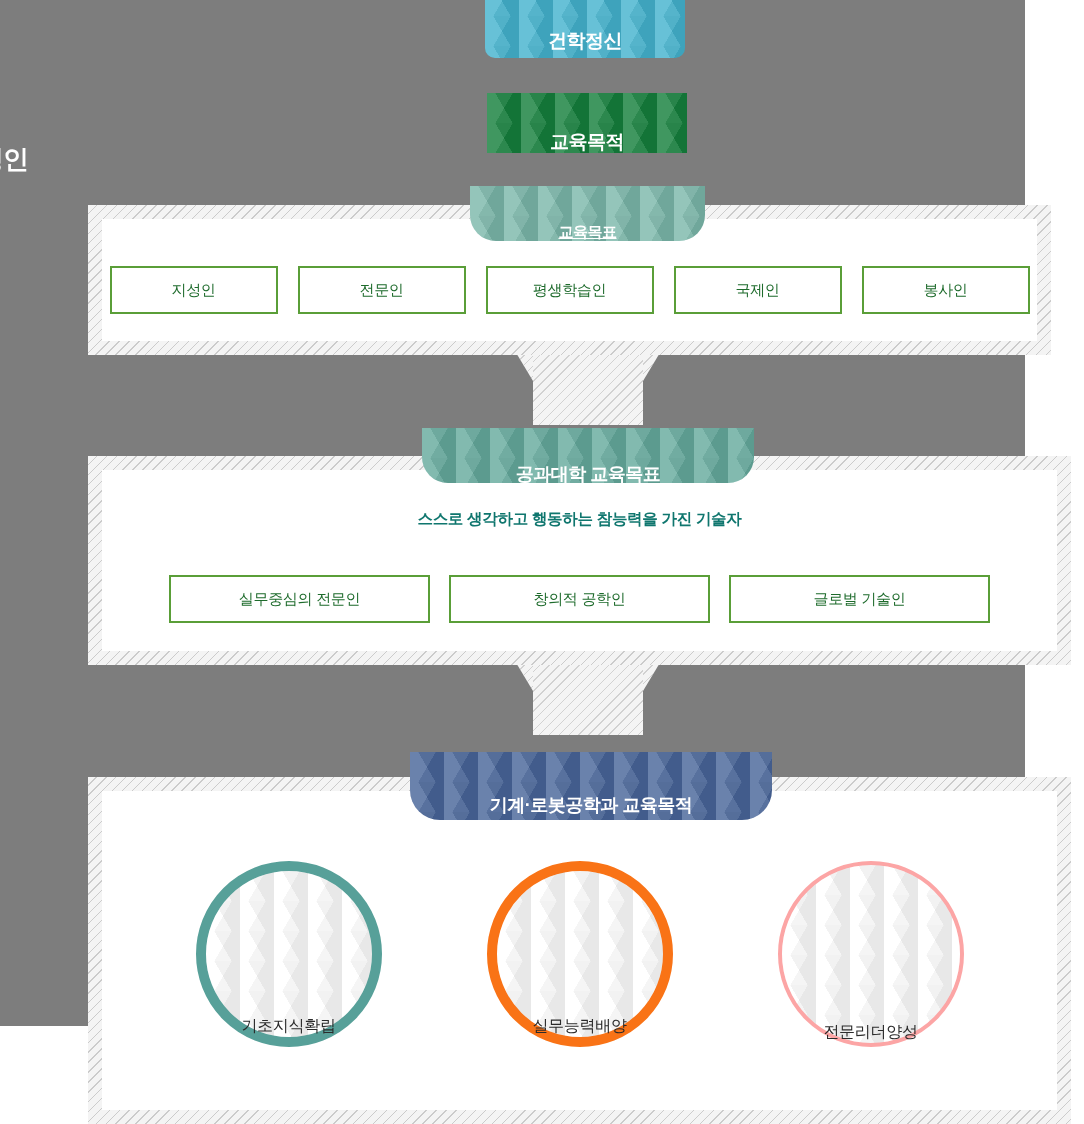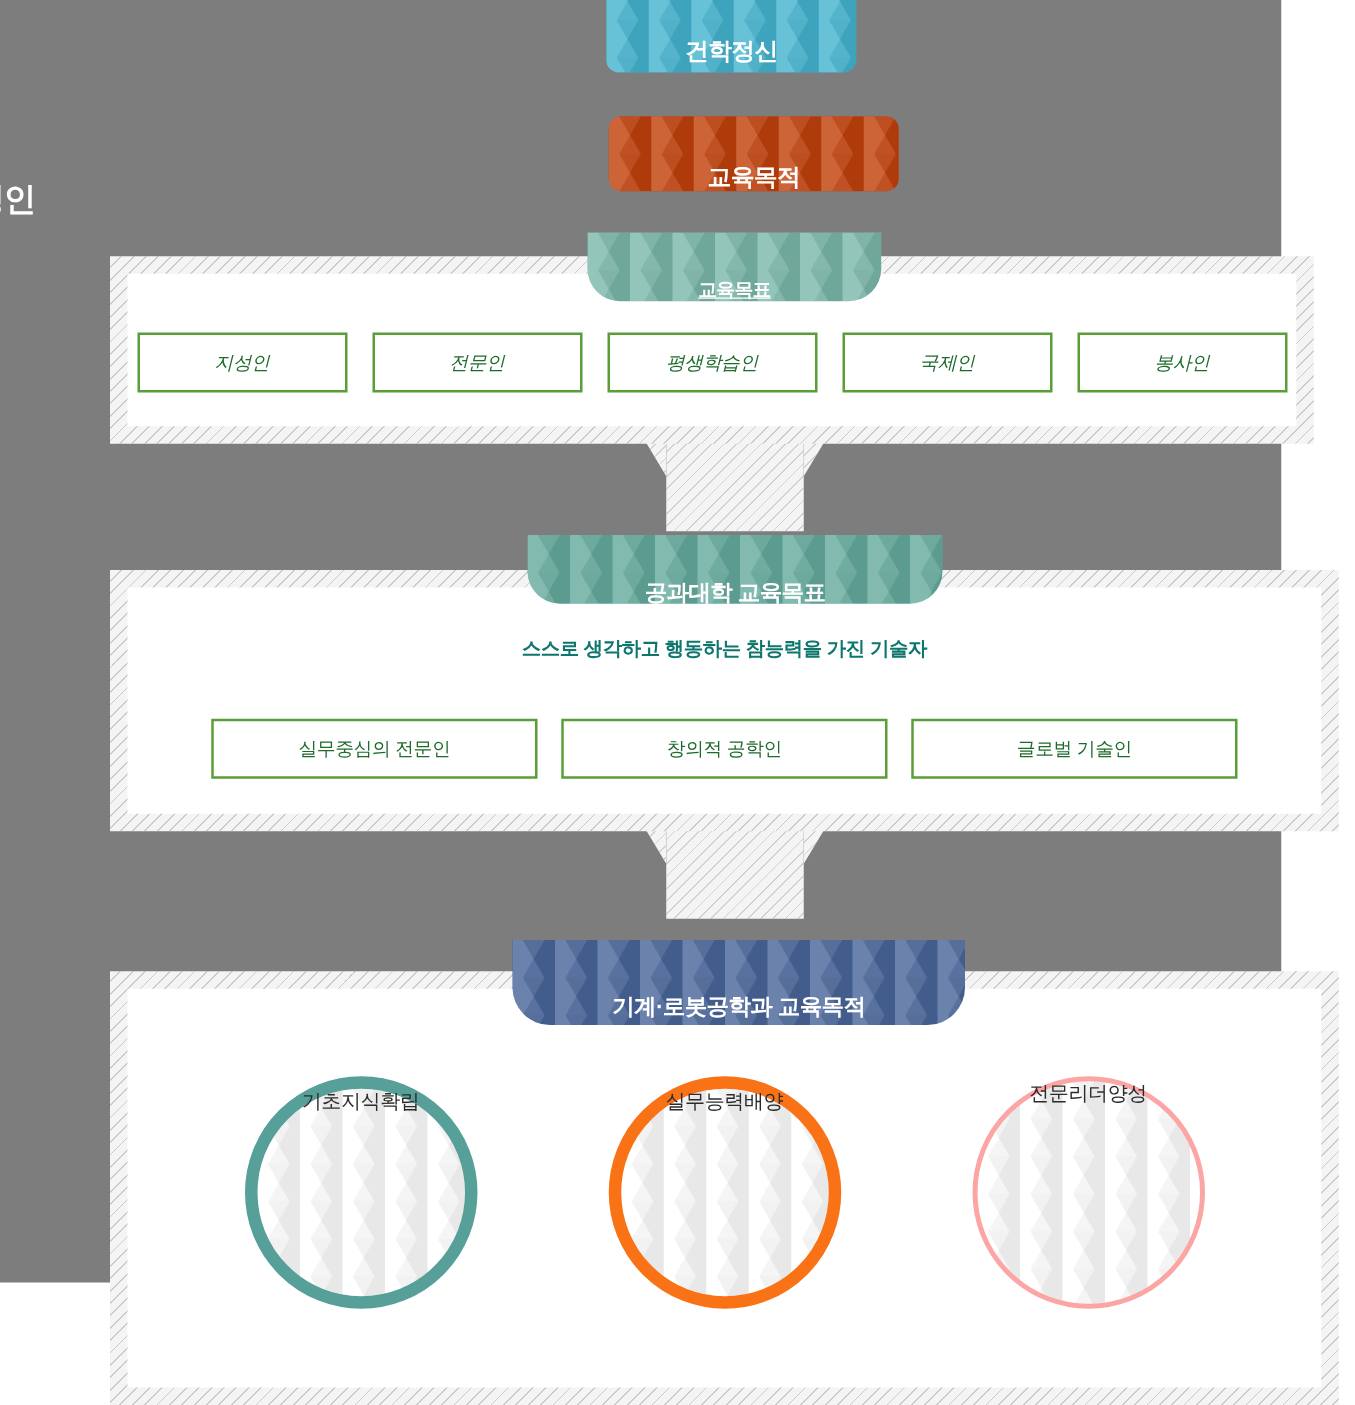--- a/index.html
+++ b/index.html
@@ -47,23 +47,23 @@
   }
   .pill span{position:relative;z-index:3;margin-top:37px;}
 
   #pill-spirit{
     left:485px;top:-14px;width:200px;height:72px;
     background:#45b4cf;
     border-radius:0 0 10px 10px;
     font-size:19px;
   }
   #pill-purpose{
-    left:487px;top:93px;width:232px;height:60px;
-    background:#c2410c;
-    border-radius:10px;
+    left:487px;top:93px;width:200px;height:60px;
+    background:#15803d;
+    border-radius:0;
     font-size:19px;
   }
   #pill-goal{
     left:470px;top:186px;width:235px;height:55px;
     background:#7cb8ab;
     border-radius:0 0 26px 26px;
     font-size:15px;
     text-decoration:underline;
   }
   #pill-college{
@@ -110,21 +110,21 @@
   }
   .gbox{
     border:2px solid #5a9e38;
     background:#ffffff;
     height:48px;
     display:flex;align-items:center;justify-content:center;
     color:#1e6b2c;font-size:15px;letter-spacing:-.3px;
     box-sizing:border-box;
   }
   #row-goal{top:47px;gap:20px;}
-  #row-goal .gbox{width:168px;font-style:italic;}
+  #row-goal .gbox{width:168px;}
   #row-college{top:105px;gap:19px;}
   #row-college .gbox{width:261px;}
 
   .tagline{
     position:absolute;left:0;right:0;top:39px;
     text-align:center;
     color:#0f766e;font-size:15.5px;font-weight:bold;letter-spacing:-.3px;
   }
 
   
@@ -154,21 +154,21 @@
   #arrow-2{left:533px;top:661px;}
 
   
   .circrow{
     position:absolute;left:0;right:0;top:70px;
     display:flex;justify-content:center;gap:105px;
   }
   .circ{
     width:186px;height:186px;border-radius:50%;
     box-sizing:border-box;
-    display:flex;align-items:flex-start;justify-content:center;
+    display:flex;align-items:flex-end;justify-content:center;
     background:#ffffff;
     color:#2b2b2b;font-size:16px;letter-spacing:-.3px;
   }
   .circ span{position:relative;z-index:3;}
   .circ-1{border:10px solid #57a099;}
   .circ-2{border:10px solid #f97316;}
   .circ-3{border:4px solid #fca5a5;}
 </style>
 </head>
 <body>

